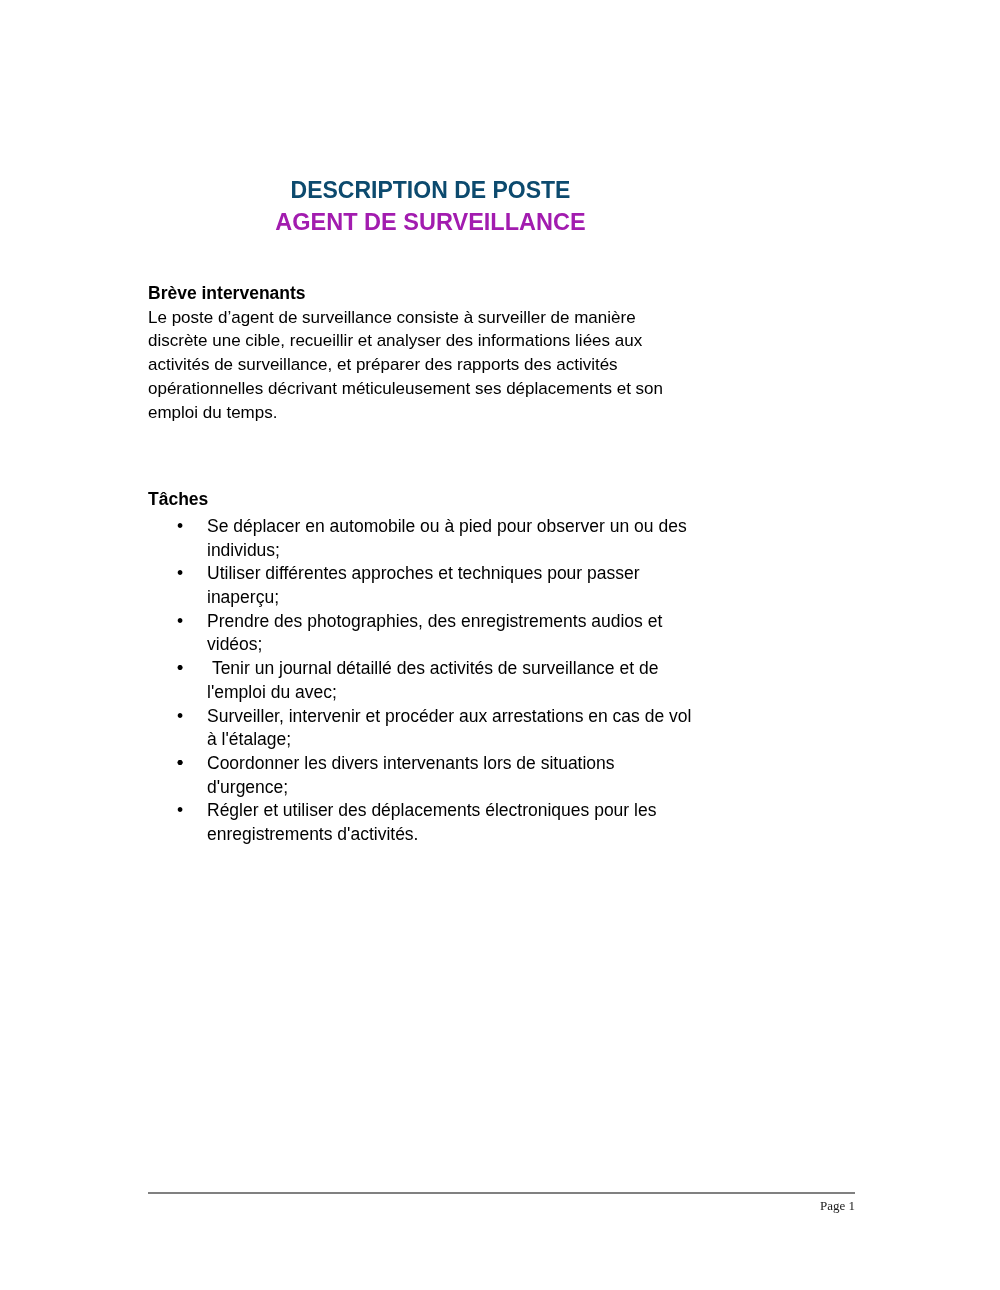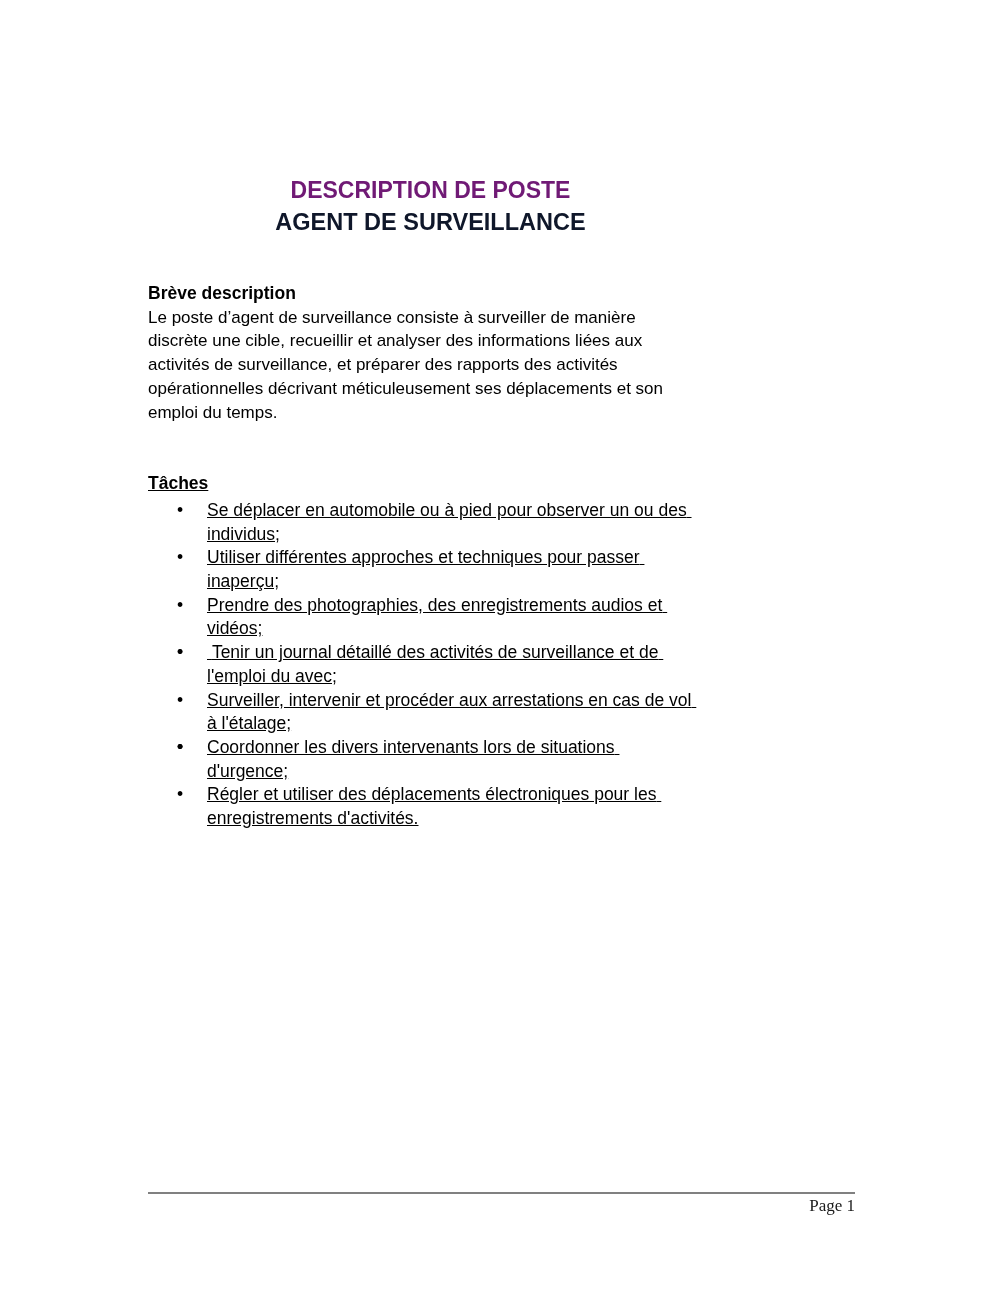--- a/index.html
+++ b/index.html
@@ -20,25 +20,25 @@
   }
   .doc-title {
     font-size: 23px;
     line-height: 32px;
     font-weight: bold;
   }
   .doc-subtitle {
     font-size: 23.5px;
     line-height: 32px;
     font-weight: bold;
-    color: #0f172a;
+    color: #a21caf;
   }
   .section { margin-left: 148px; }
   .brief { margin-top: 44px; width: 543px; }
-  .tasks { margin-top: 48px; width: 547px; text-decoration: underline; }
+  .tasks { margin-top: 64px; width: 547px; }
   .section-heading {
     font-size: 17.5px;
     line-height: 23.7px;
     font-weight: bold;
     margin: 0;
   }
   .body-text {
     font-size: 17px;
     line-height: 23.7px;
     margin: 0;
@@ -70,37 +70,37 @@
     width: 707px;
   }
   .footer-rule {
     height: 2px;
     background: #808080;
   }
   .page-number {
     margin-top: 2px;
     text-align: right;
     font-family: "Liberation Serif", serif;
-    font-size: 17px;
+    font-size: 13px;
     line-height: 20px;
     color: #1a1a1a;
   }
 </style>
 </head>
 <body>
 
 <div class="page">
 
   <header class="titles">
-    <div class="doc-title" style="color: #701a75;">DESCRIPTION DE POSTE</div>
+    <div class="doc-title" style="color: #0c4a6e;">DESCRIPTION DE POSTE</div>
     <div class="doc-subtitle">AGENT DE SURVEILLANCE</div>
   </header>
 
   <section class="section brief">
-    <h2 class="section-heading">Brève description</h2>
+    <h2 class="section-heading">Brève intervenants</h2>
     <p class="body-text">Le poste d’agent de surveillance consiste à surveiller de manière discrète une cible, recueillir et analyser des informations liées aux activités de surveillance, et préparer des rapports des activités opérationnelles décrivant méticuleusement ses déplacements et son emploi du temps.</p>
   </section>
 
   <section class="section tasks">
     <h2 class="section-heading">Tâches</h2>
     <ul class="task-list">
 
         <li class="task-item">
           <span class="bullet-dot">•</span>
           <span class="task-text">Se déplacer en automobile ou à pied pour observer un ou des individus;</span>

